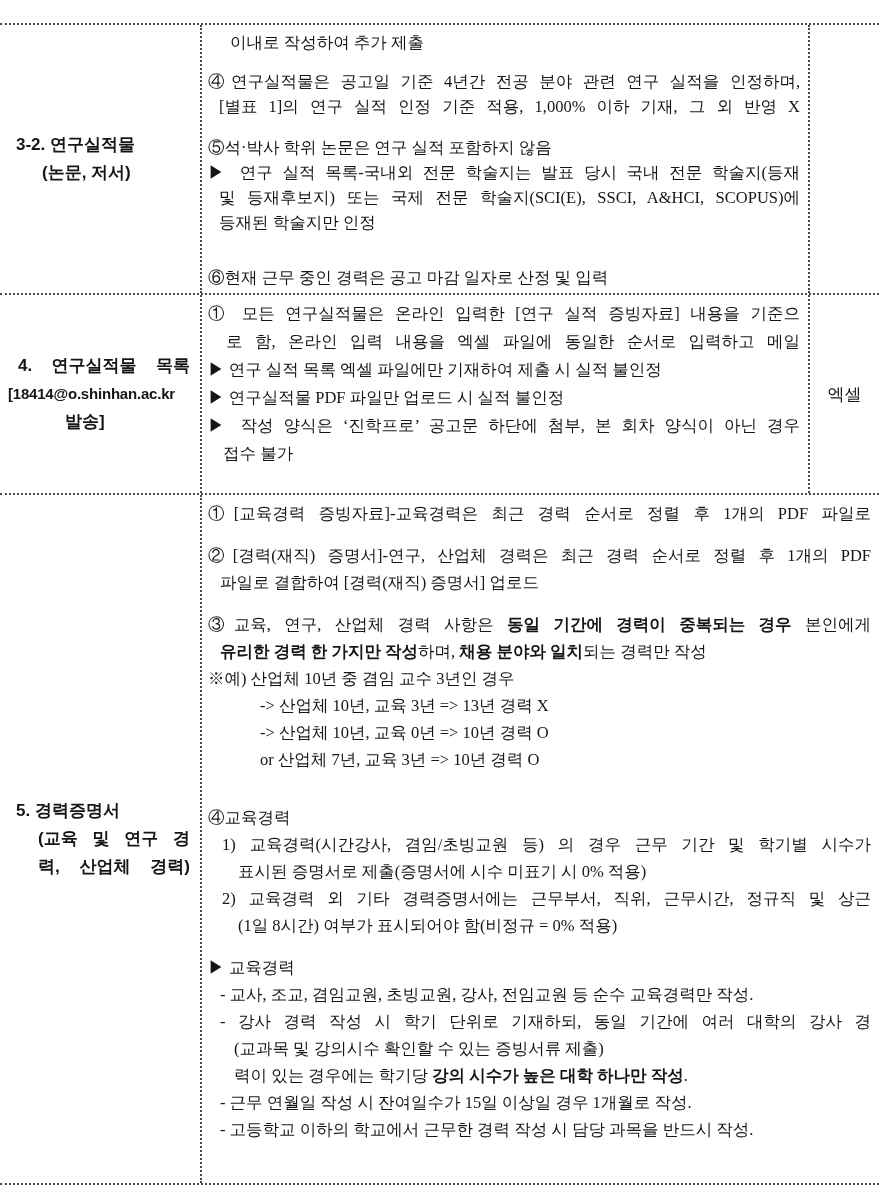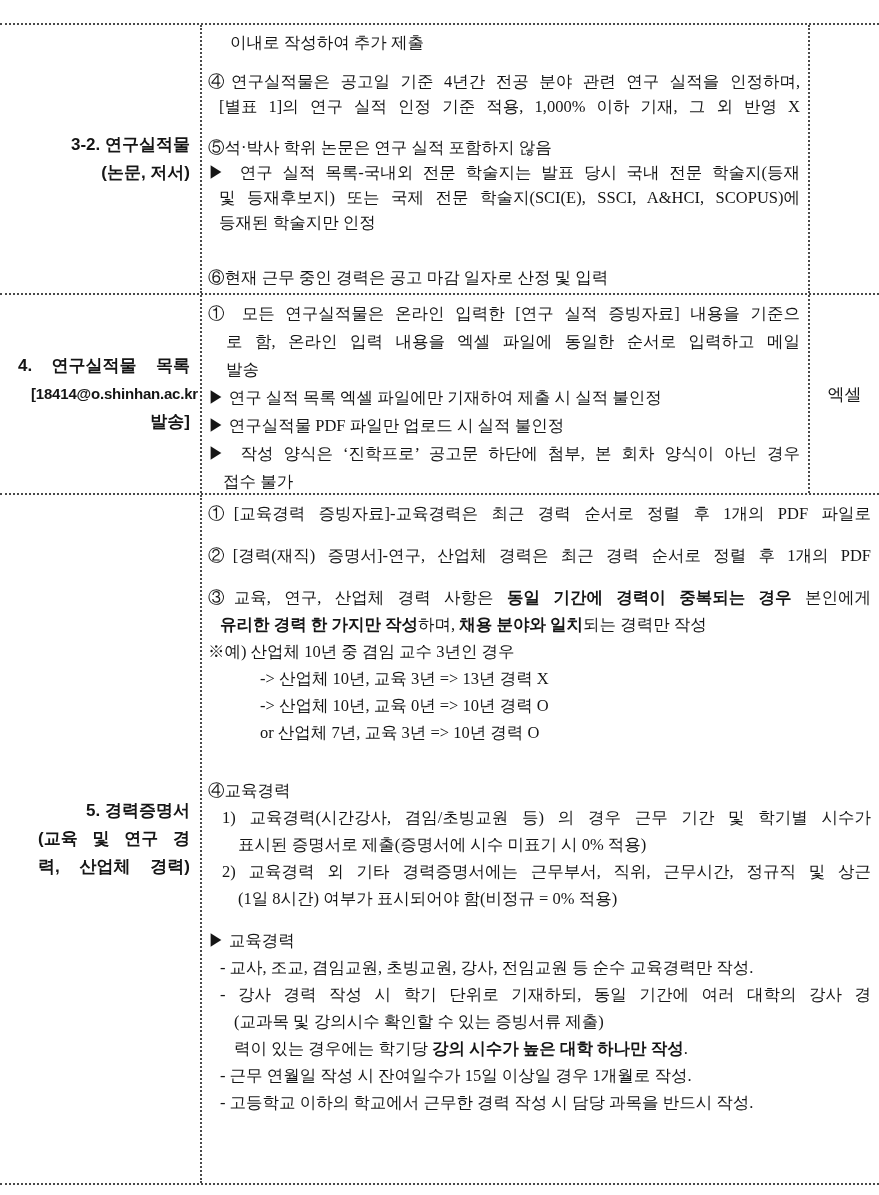--- a/index.html
+++ b/index.html
@@ -20,21 +20,21 @@
   .row-2{height:200px;}
   .row-3{height:690px;}
   .cell-label{
     flex:0 0 202px;width:202px;box-sizing:border-box;
     border-right:2px dotted #4a4a4a;
     display:flex;flex-direction:column;justify-content:center;
     font-family:"Liberation Sans", sans-serif;font-weight:700;
     overflow:hidden;
   }
   .label-line{height:28px;line-height:28px;font-size:17px;padding-right:10px;
-    box-sizing:border-box;overflow:hidden;white-space:nowrap;text-align:right;}
+    box-sizing:border-box;overflow:hidden;white-space:nowrap;}
   .label-line.j{text-align:justify;text-align-last:justify;white-space:normal;}
   .label-line.small{font-size:15px;letter-spacing:-0.2px;padding-right:2px;}
   .cell-content{
     flex:1 1 auto;box-sizing:border-box;overflow:hidden;
     padding:5px 8px 0 0;font-size:16.5px;
   }
   .row-1 .cell-content .line{height:25px;line-height:25px;}
   .row-2 .cell-content .line{height:28px;line-height:28px;}
   .row-3 .cell-content .line{height:27px;line-height:27px;}
   .line{box-sizing:border-box;overflow:hidden;white-space:nowrap;}
@@ -77,39 +77,39 @@
 
     <div class="row row-2">
       <div class="cell-label">
           <div class="label-line j" style="padding-left: 18px;">4. 연구실적물 목록</div>
           <div class="label-line small" style="padding-left: 8px;">[18414@o.shinhan.ac.kr</div>
           <div class="label-line" style="padding-left: 65px;">발송]</div>
         </div>
       <div class="cell-content">
           <div class="line j" style="padding-left: 6px;"><span>① 모든 연구실적물은 온라인 입력한 [연구 실적 증빙자료] 내용을 기준으</span></div>
           <div class="line j" style="padding-left: 24px;"><span>로 함, 온라인 입력 내용을 엑셀 파일에 동일한 순서로 입력하고 메일</span></div>
-          <div class="line" style="padding-left: 24px;"><span>발송</span></div>
           <div class="line" style="padding-left: 6px;"><span>▶ 연구 실적 목록 엑셀 파일에만 기재하여 제출 시 실적 불인정</span></div>
           <div class="line" style="padding-left: 6px;"><span>▶ 연구실적물 PDF 파일만 업로드 시 실적 불인정</span></div>
           <div class="line j" style="padding-left: 6px;"><span>▶ 작성 양식은 ‘진학프로’ 공고문 하단에 첨부, 본 회차 양식이 아닌 경우</span></div>
           <div class="line" style="padding-left: 21px;"><span>접수 불가</span></div>
         </div>
       <div class="cell-side">엑셀</div>
     </div>
 
     <div class="row row-3">
       <div class="cell-label">
           <div class="label-line" style="padding-left: 16px;">5. 경력증명서</div>
           <div class="label-line j" style="padding-left: 38px;">(교육 및 연구 경</div>
           <div class="label-line j" style="padding-left: 38px;">력, 산업체 경력)</div>
         </div>
       <div class="cell-content">
           <div class="line j" style="padding-left: 6px;"><span>①[교육경력 증빙자료]-교육경력은 최근 경력 순서로 정렬 후 1개의 PDF 파일로</span></div>
           <div class="blank" style="height: 15px;"></div>
           <div class="line j" style="padding-left: 6px;"><span>②[경력(재직) 증명서]-연구, 산업체 경력은 최근 경력 순서로 정렬 후 1개의 PDF</span></div>
+          <div class="line" style="padding-left: 18px;"><span>파일로 결합하여 [경력(재직) 증명서] 업로드</span></div>
           <div class="blank" style="height: 15px;"></div>
           <div class="line j" style="padding-left: 6px;"><span>③교육, 연구, 산업체 경력 사항은 </span><span class="b">동일 기간에 경력이 중복되는 경우</span><span> 본인에게</span></div>
           <div class="line" style="padding-left: 18px;"><span class="b">유리한 경력 한 가지만 작성</span><span>하며, </span><span class="b">채용 분야와 일치</span><span>되는 경력만 작성</span></div>
           <div class="line" style="padding-left: 6px;"><span>※예) 산업체 10년 중 겸임 교수 3년인 경우</span></div>
           <div class="line" style="padding-left: 58px;"><span>-&gt; 산업체 10년, 교육 3년 =&gt; 13년 경력 X</span></div>
           <div class="line" style="padding-left: 58px;"><span>-&gt; 산업체 10년, 교육 0년 =&gt; 10년 경력 O</span></div>
           <div class="line" style="padding-left: 58px;"><span>or 산업체&nbsp;7년, 교육 3년 =&gt; 10년 경력 O</span></div>
           <div class="blank" style="height: 15px;"></div>
           <div class="line" style="padding-left: 6px; margin-top: 16px;"><span>④교육경력</span></div>
           <div class="line j" style="padding-left: 20px;"><span>1) 교육경력(시간강사, 겸임/초빙교원 등) 의 경우 근무 기간 및 학기별 시수가</span></div>

